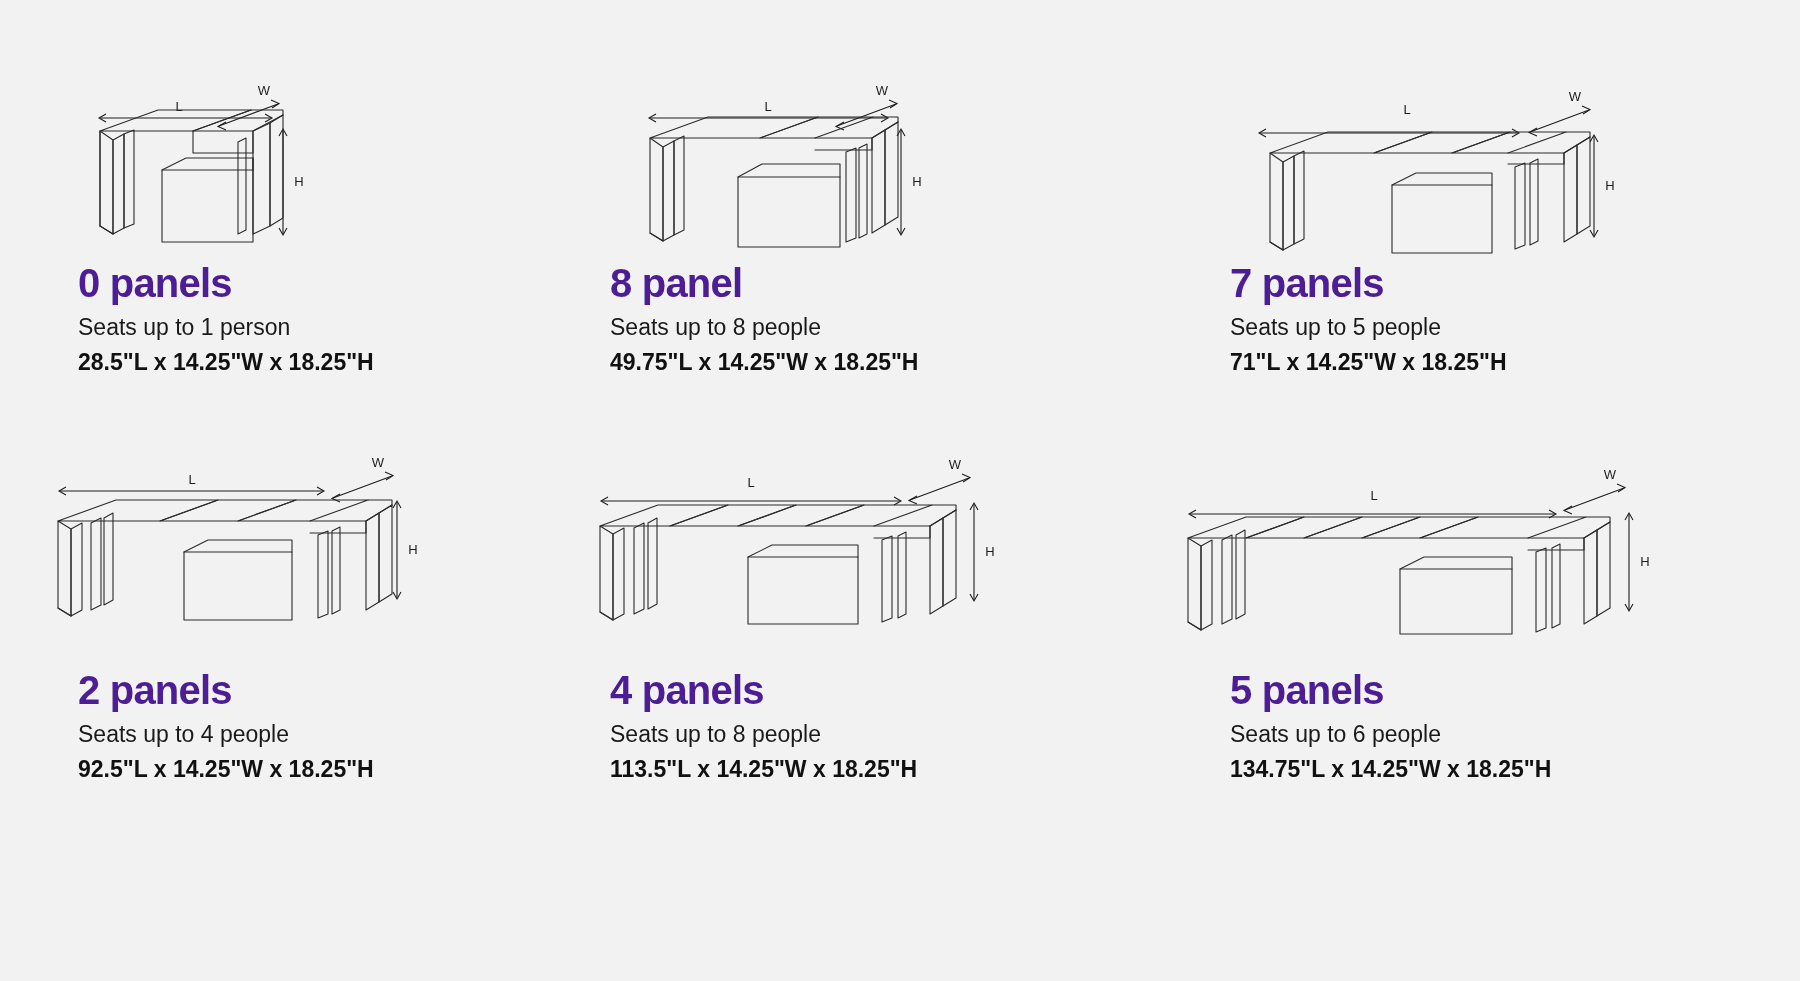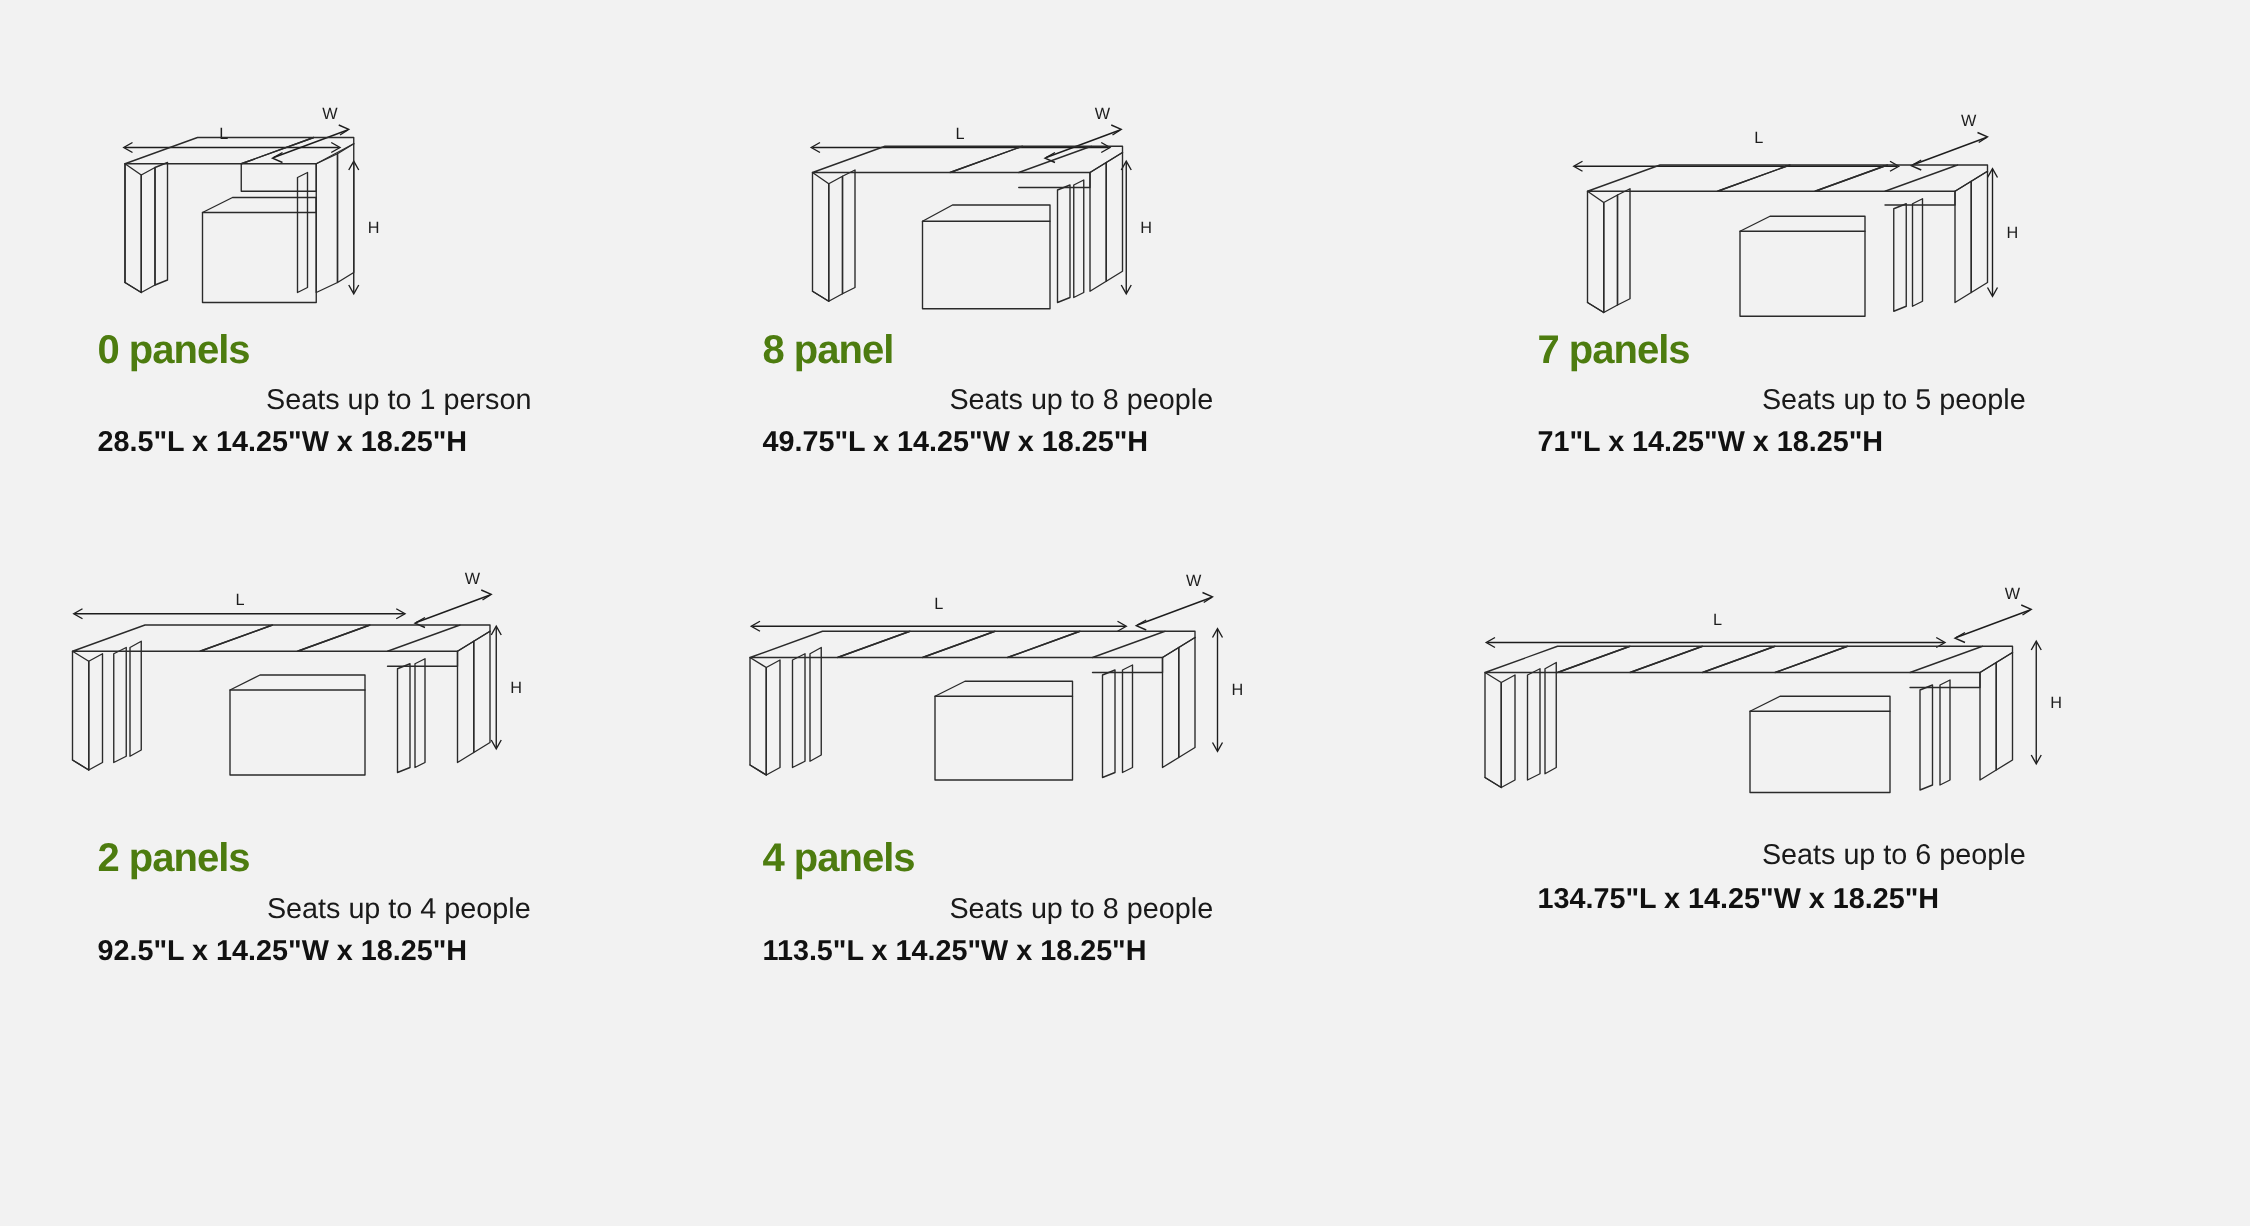--- a/index.html
+++ b/index.html
@@ -44,36 +44,35 @@
     display: block;
     overflow: visible;
   }
   .art-bottom { height: 215px; }
 
   .caption {
     margin-top: 14px;
   }
   .title {
     font-family: "Liberation Sans", sans-serif;
-    font-size: 32px;
+    font-size: 40px;
     font-weight: bold;
     letter-spacing: -0.8px;
-    color: #4d7c0f;
+    color: #4c1d95;
     line-height: 1.08;
     margin: 0 0 8px 0;
     white-space: nowrap;
   }
   .seats {
     font-size: 23px;
     font-weight: 400;
     color: #1a1a1a;
     line-height: 1.25;
     margin: 0 0 6px 0;
     white-space: nowrap;
-    text-align: center;
   }
   .dims {
     font-size: 23px;
     font-weight: bold;
     color: #111111;
     line-height: 1.25;
     margin: 0;
     white-space: nowrap;
   }
 
@@ -424,19 +423,20 @@
             <path d="M322 108 L322 188 L330 184 L330 104 Z"></path>
 
             <path d="M354 98 L354 184 L367 176 L367 90 Z"></path>
             <path d="M367 90 L367 176 L380 168 L380 82 Z"></path>
             <path d="M356 77 L380 77 L380 82"></path>
             <path d="M354 98 L380 82"></path>
           </g>
         </svg>
       </div>
       <div class="caption">
+        <p class="title">5 panels</p>
         <p class="seats">Seats up to 6 people</p>
         <p class="dims">134.75"L x 14.25"W x 18.25"H</p>
       </div>
     </div>
 
   </div>
 </div>
 
 </body></html>

